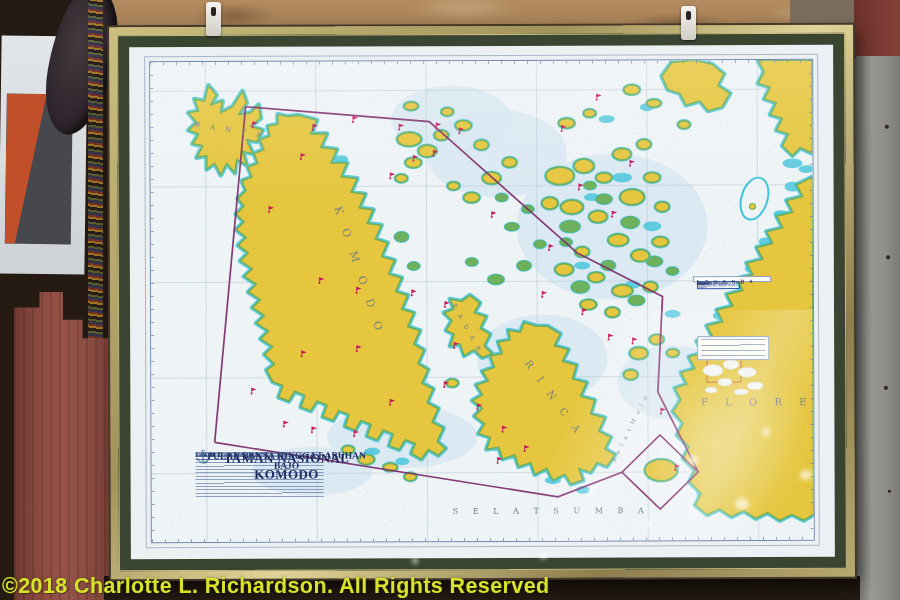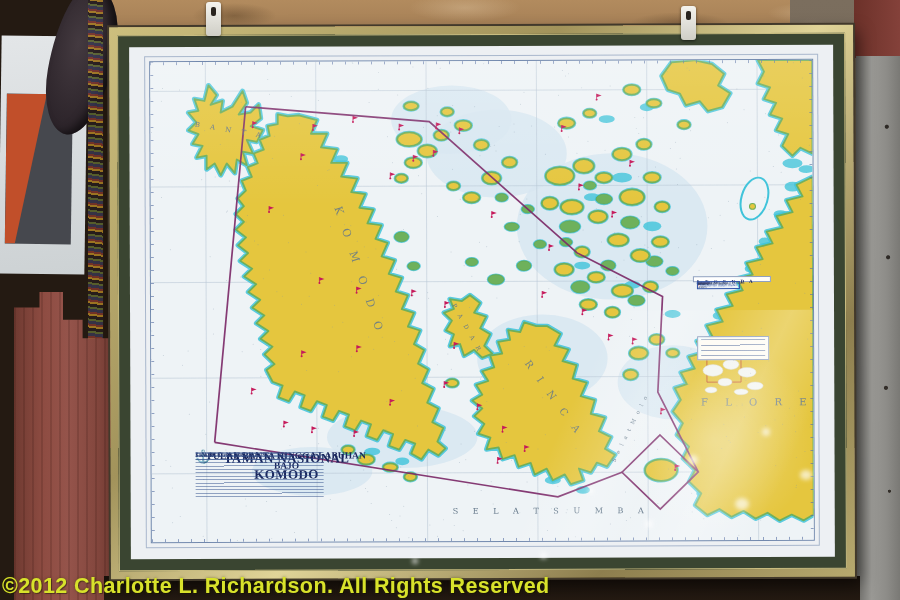--- a/index.html
+++ b/index.html
@@ -1018,14 +1018,14 @@
 
   <div class="speck" style="left:688px;top:455px;width:10px;height:10px;"></div>
   <div class="speck" style="left:735px;top:498px;width:14px;height:12px;"></div>
   <div class="speck" style="left:645px;top:520px;width:8px;height:8px;"></div>
   <div class="speck" style="left:762px;top:428px;width:8px;height:8px;"></div>
   <div class="speck" style="left:800px;top:470px;width:12px;height:10px;"></div>
   <div class="speck" style="left:540px;top:552px;width:7px;height:7px;"></div>
   <div class="speck" style="left:412px;top:558px;width:6px;height:6px;"></div>
   <div class="speck" style="left:588px;top:488px;width:6px;height:6px;"></div>
 
-  <div class="watermark" style="color: rgb(216, 226, 43);">©2012 Charlotte L. Richardson. All Rights Reserved</div>
+  <div class="watermark" style="color: rgb(216, 226, 43);">©2018 Charlotte L. Richardson. All Rights Reserved</div>
 </div>
 
 </body></html>

